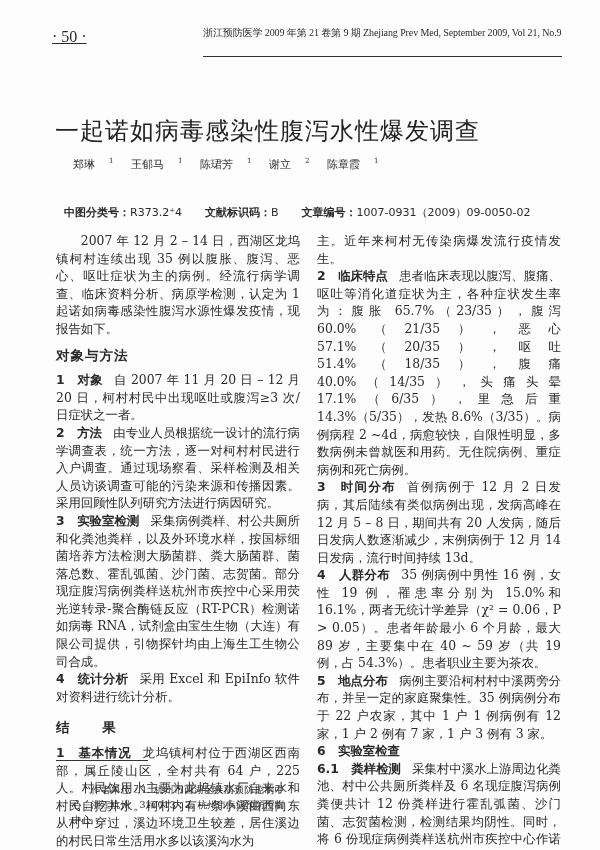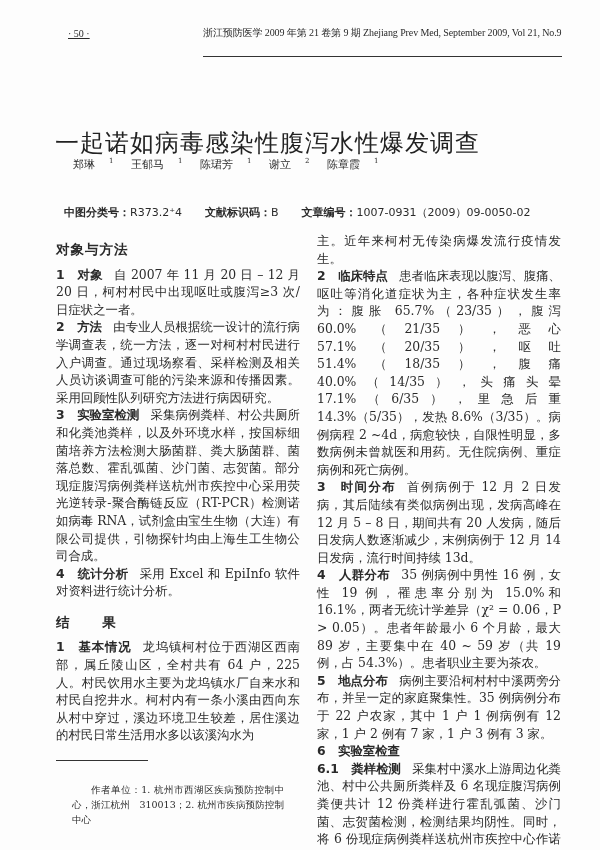--- a/index.html
+++ b/index.html
@@ -1,25 +1,25 @@
 <!DOCTYPE html>
 <html><head>
 <meta charset="utf-8">
 <style>
   html, body { margin: 0; padding: 0; }
   body {
     width: 600px; height: 850px; background: #fdfdfd; position: relative; overflow: hidden;
     font-family: "DejaVu Serif", "Liberation Serif", serif; color: #2a2a2a;
   }
   .running-head { position: absolute; top: 14px; left: 0; width: 600px; height: 20px; }
-  .page-num { position: absolute; left: 68px; top: 14px; font-size: 10px; font-family: "Liberation Serif", serif; text-decoration: underline; }
+  .page-num { position: absolute; left: 52px; top: 14px; font-size: 16px; font-family: "Liberation Serif", serif; text-decoration: underline; }
   .journal { position: absolute; left: 203px; top: 12px; font-size: 10px; font-family: "Liberation Serif", serif;
              border-bottom: 1px solid #333; padding-bottom: 16px; letter-spacing: -0.1px; white-space: nowrap; }
   .title { position: absolute; left: 55px; top: 115px; font-size: 24px; letter-spacing: 1px;
-           font-family: "DejaVu Sans", sans-serif; font-weight: 300; color: #222; white-space: nowrap; margin-top: 12px; }
+           font-family: "DejaVu Sans", sans-serif; font-weight: 300; color: #222; white-space: nowrap; }
   .authors { position: absolute; left: 73px; top: 157px; font-size: 11px; white-space: nowrap; text-align: right; }
   .authors span { margin-right: 14px; }
   .authors sup { font-size: 7px; }
   .meta { position: absolute; left: 64px; top: 205px; font-size: 11px; white-space: nowrap;
           font-family: "DejaVu Sans", sans-serif; }
   .meta b { font-weight: bold; }
   .meta .gap { display: inline-block; width: 16px; }
   .col { position: absolute; top: 232px; width: 244px; font-size: 12.4px; line-height: 17.6px;
          text-align: justify; }
   .col-left { left: 56px; }
@@ -55,20 +55,21 @@
 
 <div class="meta">
   <b>中图分类号：</b><span>R373.2⁺4</span>
   <span class="gap"></span>
   <b>文献标识码：</b><span>B</span>
   <span class="gap"></span>
   <b>文章编号：</b><span>1007-0931（2009）09-0050-02</span>
 </div>
 
 <div class="col col-left">
+  <p class="indent">2007 年 12 月 2 – 14 日，西湖区龙坞镇柯村连续出现 35 例以腹胀、腹泻、恶心、呕吐症状为主的病例。经流行病学调查、临床资料分析、病原学检测，认定为 1 起诺如病毒感染性腹泻水源性爆发疫情，现报告如下。</p>
   <p class="sec-head">对象与方法</p>
   <p><span class="lbl">1　对象</span><span>自 2007 年 11 月 20 日 – 12 月 20 日，柯村村民中出现呕吐或腹泻≥3 次/日症状之一者。</span></p>
   <p><span class="lbl">2　方法</span><span>由专业人员根据统一设计的流行病学调查表，统一方法，逐一对柯村村民进行入户调查。通过现场察看、采样检测及相关人员访谈调查可能的污染来源和传播因素。采用回顾性队列研究方法进行病因研究。</span></p>
   <p><span class="lbl">3　实验室检测</span><span>采集病例粪样、村公共厕所和化粪池粪样，以及外环境水样，按国标细菌培养方法检测大肠菌群、粪大肠菌群、菌落总数、霍乱弧菌、沙门菌、志贺菌。部分现症腹泻病例粪样送杭州市疾控中心采用荧光逆转录-聚合酶链反应（RT-PCR）检测诺如病毒 RNA，试剂盒由宝生生物（大连）有限公司提供，引物探针均由上海生工生物公司合成。</span></p>
   <p><span class="lbl">4　统计分析</span><span>采用 Excel 和 EpiInfo 软件对资料进行统计分析。</span></p>
   <p class="sec-head wide">结 果</p>
   <p><span class="lbl">1　基本情况</span><span>龙坞镇柯村位于西湖区西南部，属丘陵山区，全村共有 64 户，225 人。村民饮用水主要为龙坞镇水厂自来水和村民自挖井水。柯村内有一条小溪由西向东从村中穿过，溪边环境卫生较差，居住溪边的村民日常生活用水多以该溪沟水为</span></p>
 </div>
 
 <div class="footnote-rule"></div>

